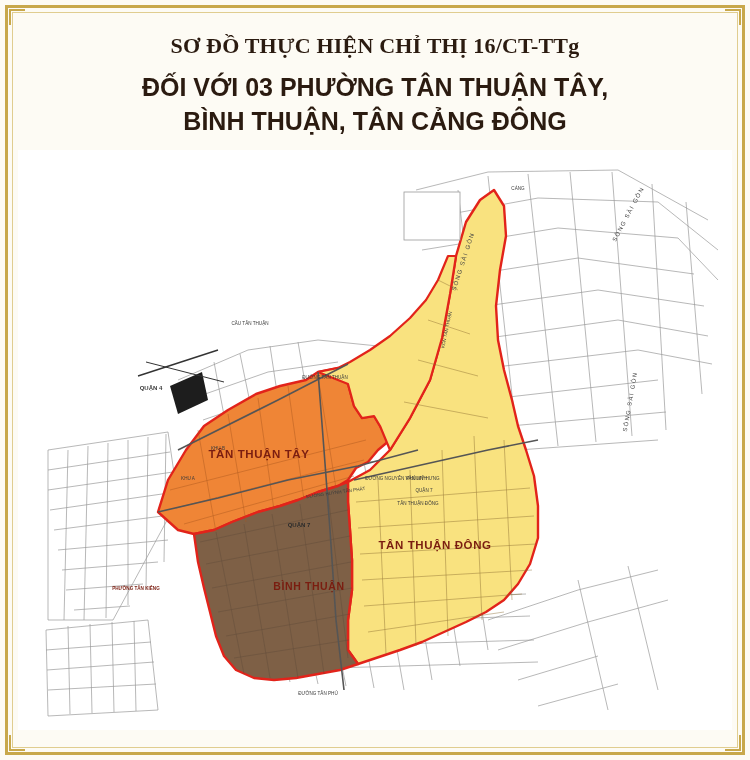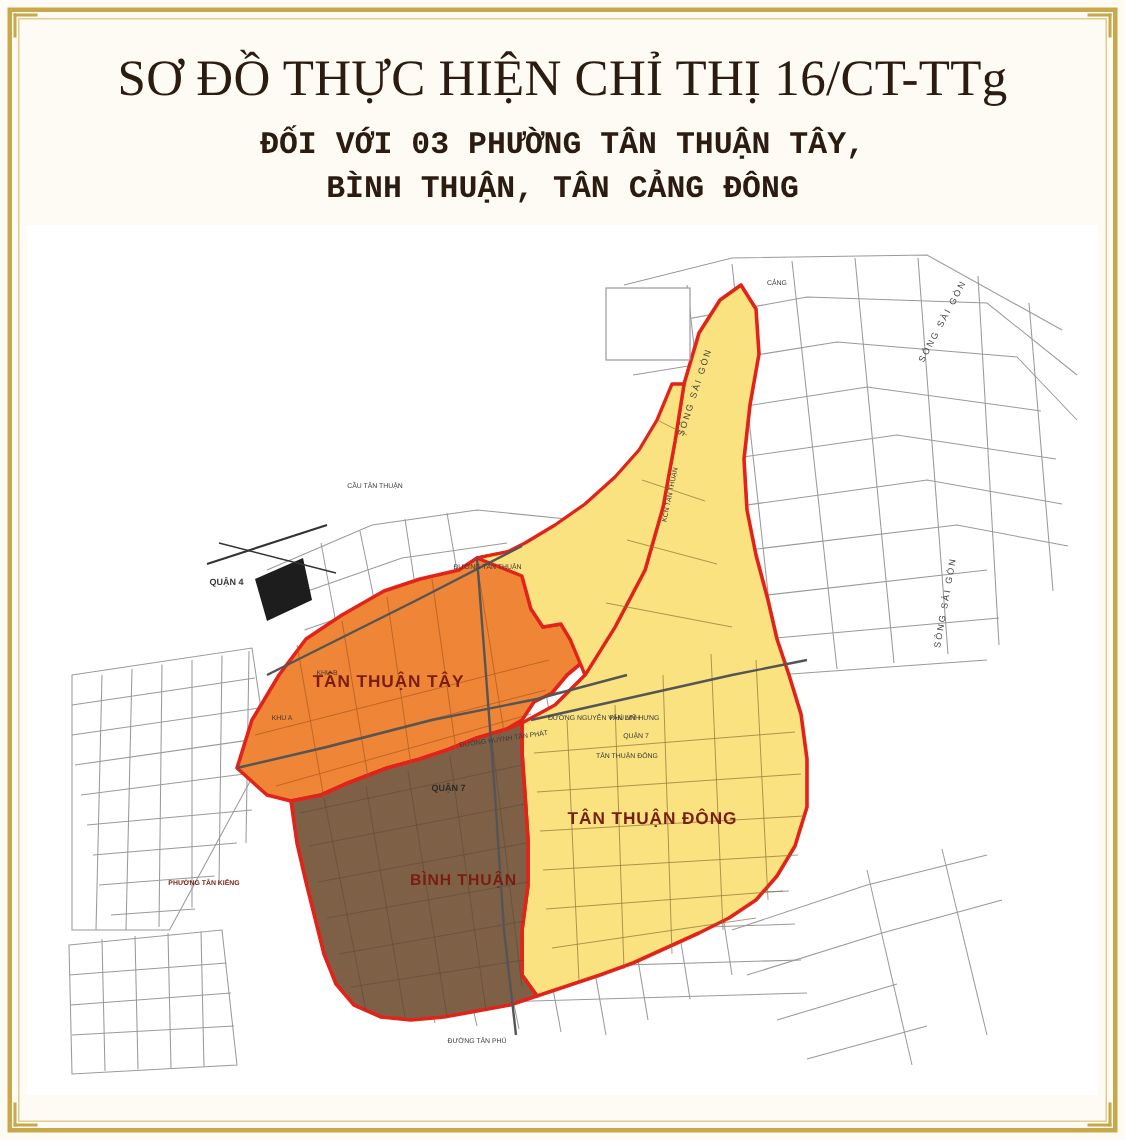--- a/index.html
+++ b/index.html
@@ -50,31 +50,31 @@
   .title-block {
     position: absolute;
     top: 34px;
     left: 0;
     width: 750px;
     text-align: center;
     user-select: none;
   }
   .title-main {
     font-family: "Liberation Serif", serif;
-    font-weight: normal;
-    font-size: 34px;
+    font-weight: bold;
+    font-size: 22px;
     color: #2b1b10;
     letter-spacing: 0.2px;
     line-height: 1.1;
   }
   .title-sub {
     margin-top: 13px;
-    font-family: Liberation Mono, monospace;
+    font-family: Liberation Sans, sans-serif;
     font-weight: bold;
-    font-size: 21px;
+    font-size: 25px;
     color: #2b1b10;
     line-height: 1.35;
   }
 
   
   #map-wrap {
     position: absolute;
     left: 18px;
     top: 150px;
     width: 714px;

